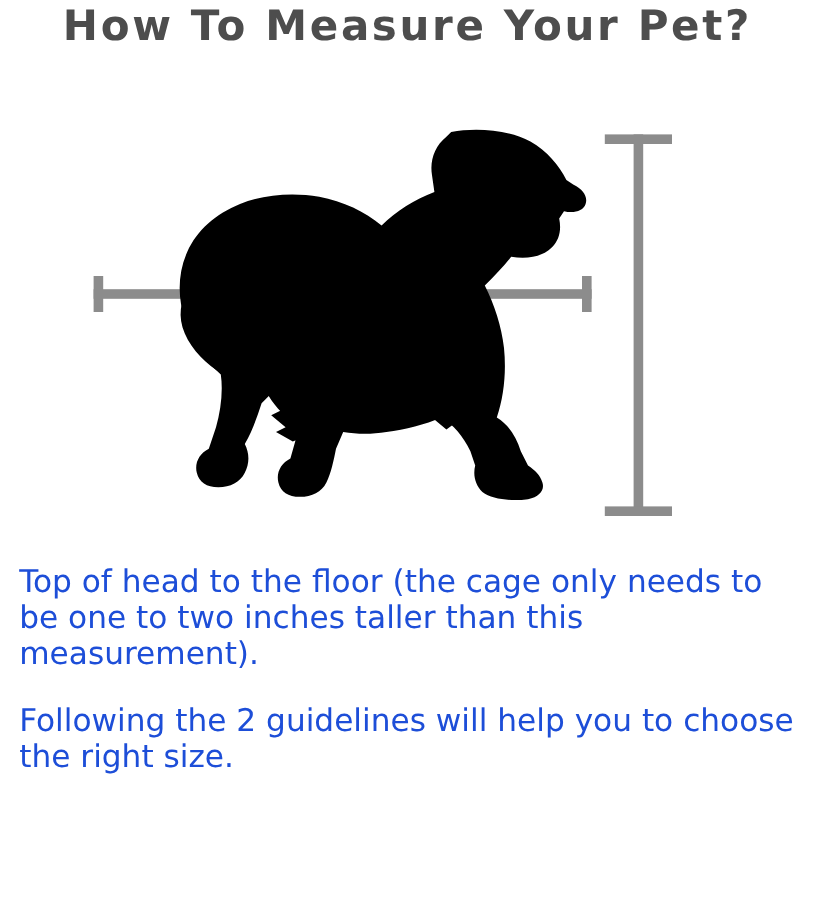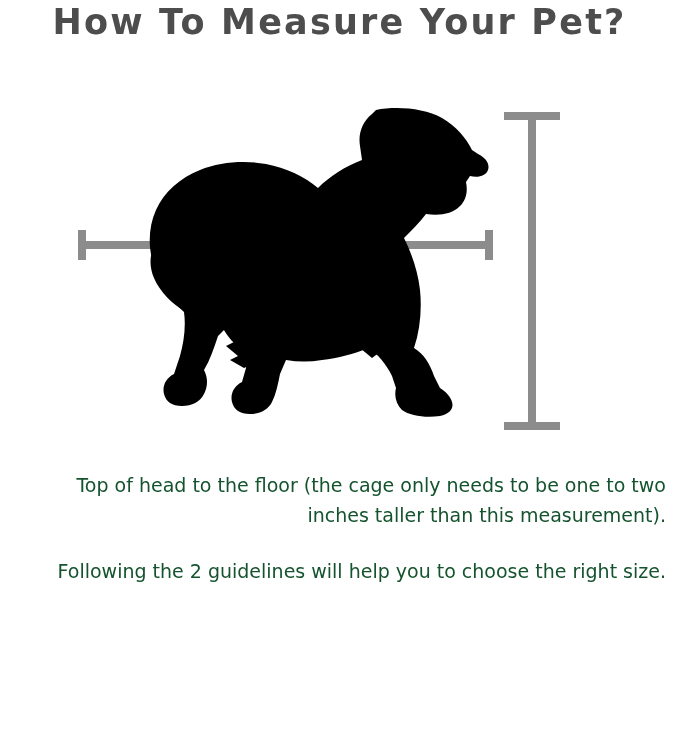--- a/index.html
+++ b/index.html
@@ -128,31 +128,29 @@
     width: 420px;
     height: 330px;
   }
 
   
   #copy {
     position: absolute;
     left: 16px;
     top: 470px;
     width: 650px;
-    font-size: 19px;
+    font-size: 26px;
     line-height: 30px;
-    color: #14532d;
-    text-align: right;
+    color: #1d4ed8;
   }
   #copy p {
     margin: 0 0 26px 0;
   }
   #copy p:last-child {
     margin-bottom: 0;
-    margin-left: 32px;
   }
 </style>
 </head>
 <body>
 
 <div id="page">
 
   <div id="title">How To Measure Your Pet?</div>
 
   <div id="diagram">

